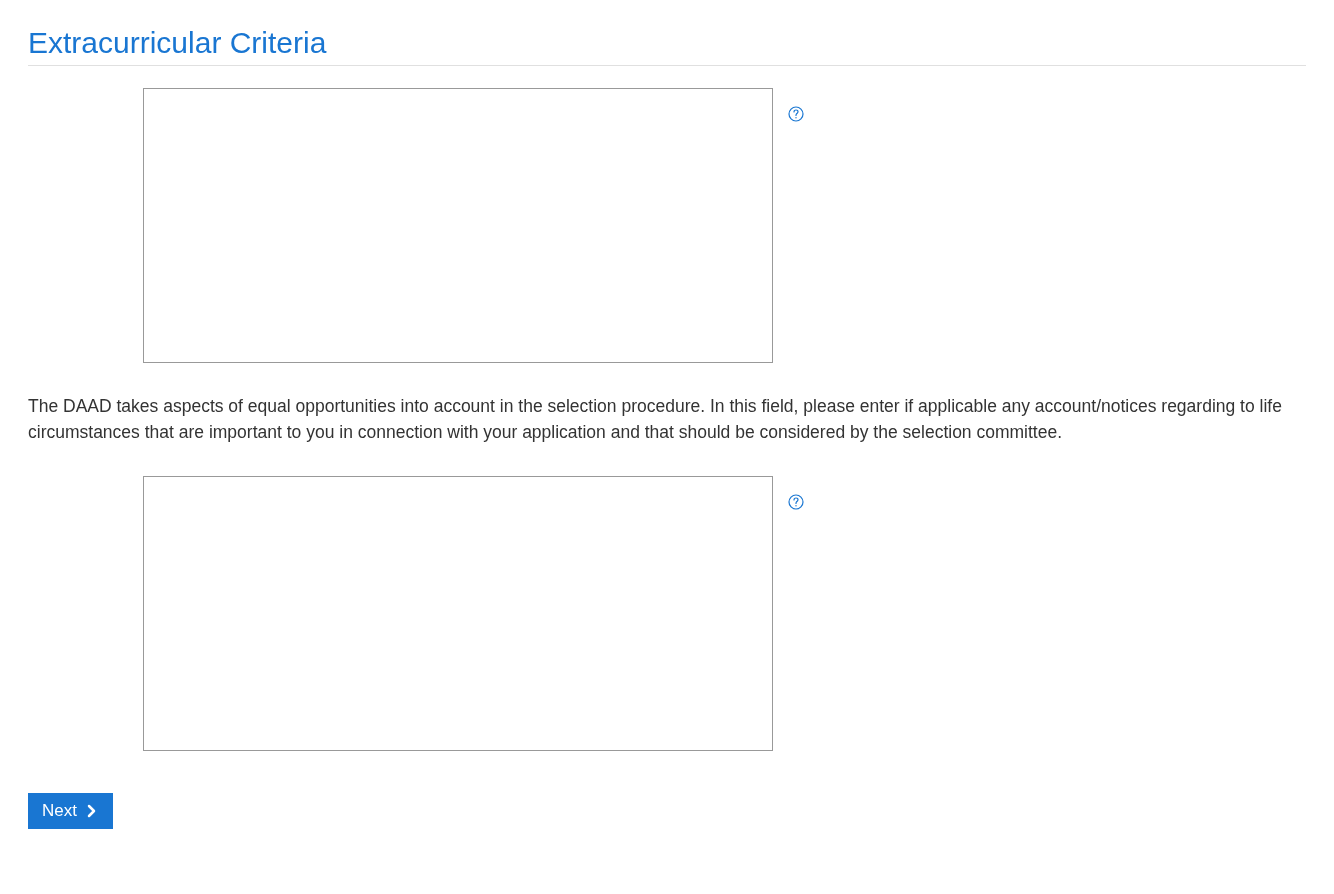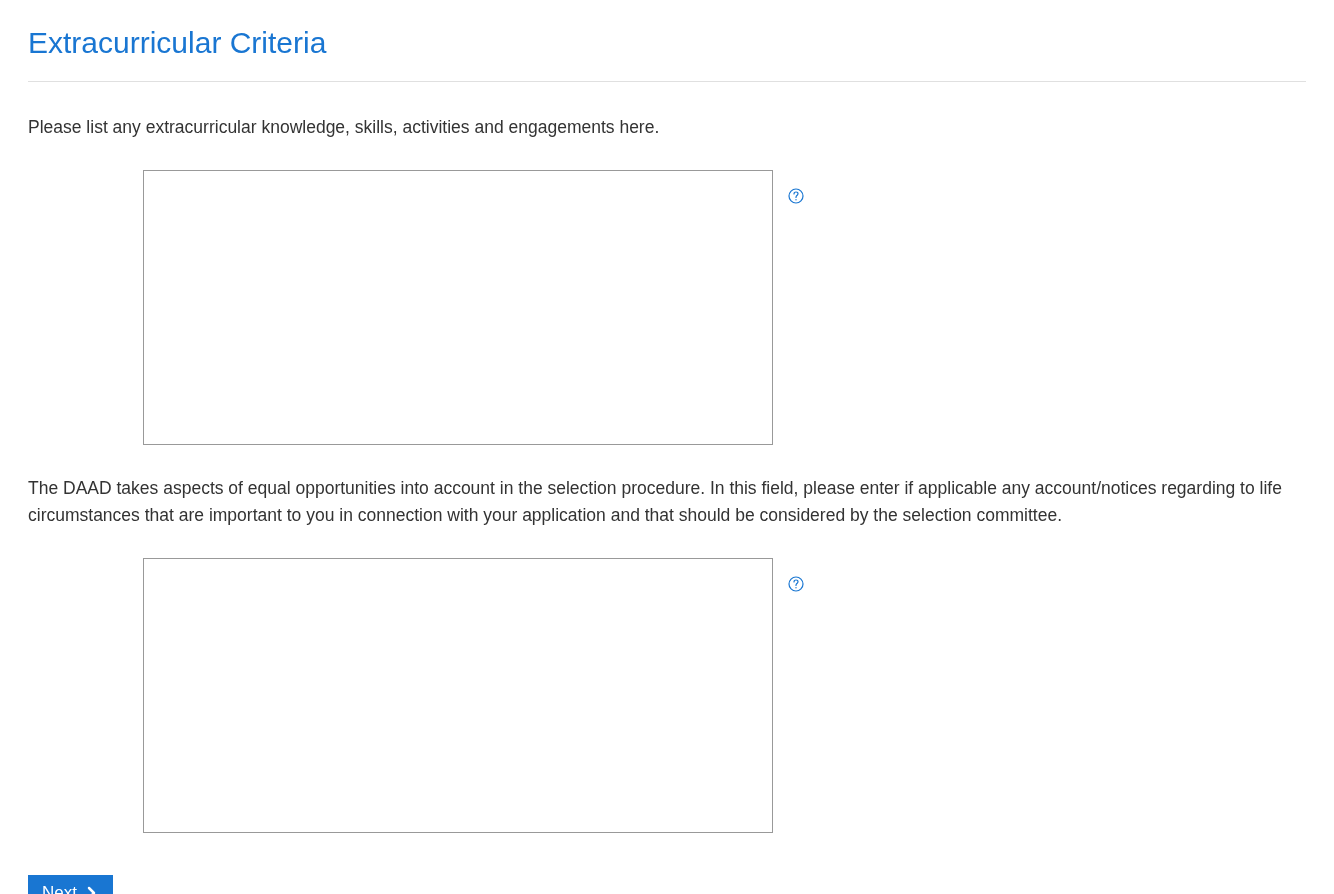--- a/index.html
+++ b/index.html
@@ -12,23 +12,23 @@
       background: #ffffff;
       padding: 20px 28px;
       color: #333;
       font-size: 17px;
       line-height: 1.5;
     }
     .page-heading {
       color: #1976d2;
       font-size: 30px;
       font-weight: 400;
-      padding-bottom: 16px;
+      padding-bottom: 0;
       border-bottom: 1px solid #e0e0e0;
-      margin-bottom: 32px;
+      margin-bottom: 22px;
     }
     .field-block {
       margin-bottom: 30px;
     }
     .field-label {
       color: #333;
       font-size: 17.5px;
       line-height: 1.5;
       margin-bottom: 30px;
       font-weight: 400;
@@ -85,21 +85,20 @@
     }
   </style>
 </head>
 <body>
 
 
 
 <h1 class="page-heading">Extracurricular Criteria</h1>
 
 <div class="field-block">
-  <p class="field-label">Please list any extracurricular knowledge, skills, activities and engagements here.</p>
   <div class="textarea-row">
     <textarea class="text-area" style=""></textarea>
     <span class="help-icon">
       <svg viewBox="0 0 16 16" fill="none" stroke="#1976d2" stroke-width="1.2">
         <circle cx="8" cy="8" r="7"></circle>
         <path d="M6 6 C6 4.5 7 4 8 4 C9 4 10 4.7 10 5.8 C10 7 9 7.3 8.4 8 C8 8.5 8 9 8 9.5" stroke-linecap="round"></path>
         <circle cx="8" cy="11.8" r="0.7" fill="#1976d2" stroke="none"></circle>
       </svg>
     </span>
   </div>

